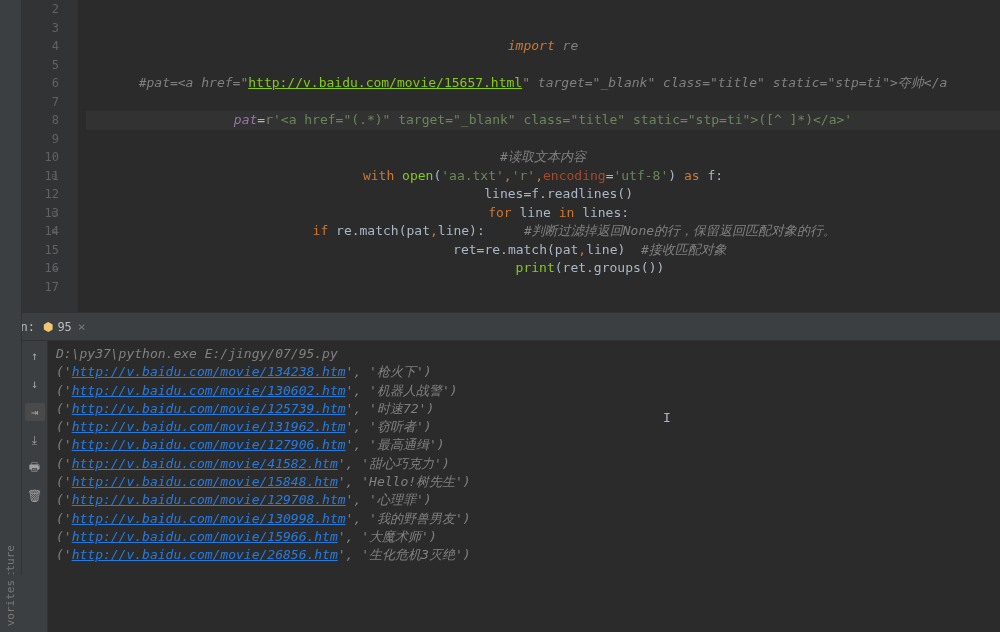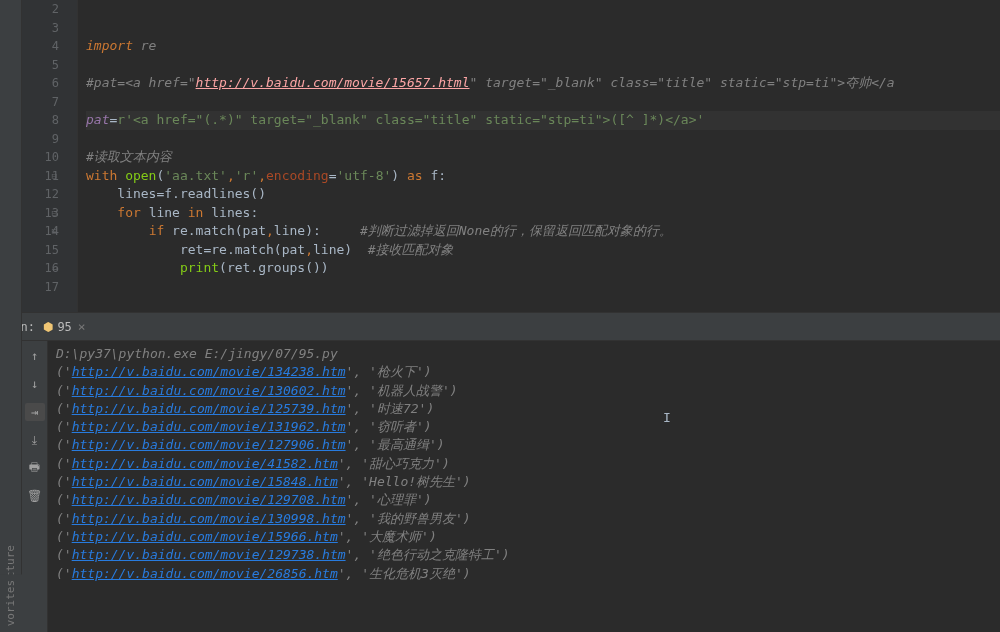--- a/index.html
+++ b/index.html
@@ -56,26 +56,26 @@
   font-size: 9px;
 }
 .code-area {
   flex: 1;
   padding-left: 8px;
   line-height: 18.5px;
   font-size: 13px;
   overflow: hidden;
   white-space: pre;
 }
-.code-line { height: 18.5px; }
+.code-line { height: 18.5px; text-align: center; }
 .code-line.current { background: #323232; }
 .k-import { color: #cc7832; font-style: italic; }
 .k-keyword { color: #cc7832; }
 .c-comment { color: #808080; font-style: italic; }
-.c-url { color: #fca5a5; text-decoration: underline; font-style: italic; }
+.c-url { color: #84cc16; text-decoration: underline; }
 .s-string { color: #6a8759; }
 .s-var { color: #9876aa; margin-top: 20px; }
 .s-builtin { color: #84cc16; }
 
 .run-panel {
   border-top: 1px solid #323232;
   background: #2b2b2b;
 }
 .run-header {
   height: 28px;
@@ -242,21 +242,20 @@
         <div class="out-line">('<span class="out-url">http://v.baidu.com/movie/134238.htm</span>', '枪火下')</div>
         <div class="out-line">('<span class="out-url">http://v.baidu.com/movie/130602.htm</span>', '机器人战警')</div>
         <div class="out-line">('<span class="out-url">http://v.baidu.com/movie/125739.htm</span>', '时速72')</div>
         <div class="out-line">('<span class="out-url">http://v.baidu.com/movie/131962.htm</span>', '窃听者')</div>
         <div class="out-line">('<span class="out-url">http://v.baidu.com/movie/127906.htm</span>', '最高通缉')</div>
         <div class="out-line">('<span class="out-url">http://v.baidu.com/movie/41582.htm</span>', '甜心巧克力')</div>
         <div class="out-line">('<span class="out-url">http://v.baidu.com/movie/15848.htm</span>', 'Hello!树先生')</div>
         <div class="out-line">('<span class="out-url">http://v.baidu.com/movie/129708.htm</span>', '心理罪')</div>
         <div class="out-line">('<span class="out-url">http://v.baidu.com/movie/130998.htm</span>', '我的野兽男友')</div>
         <div class="out-line">('<span class="out-url">http://v.baidu.com/movie/15966.htm</span>', '大魔术师')</div>
-        <div class="out-line">('<span class="out-url">http://v.baidu.com/movie/129738.htm</span>', '绝色行动之克隆特工')</div>
         <div class="out-line">('<span class="out-url">http://v.baidu.com/movie/26856.htm</span>', '生化危机3灭绝')</div>
       </div>
   </div>
 </div>
 
 <div class="left-sidebar" style="position:absolute;left:0;top:312px;height:320px;">
   <div class="sidebar-label">7: Structure</div>
 </div>
 
 <div class="bottom-sidebar-label">vorites</div>

